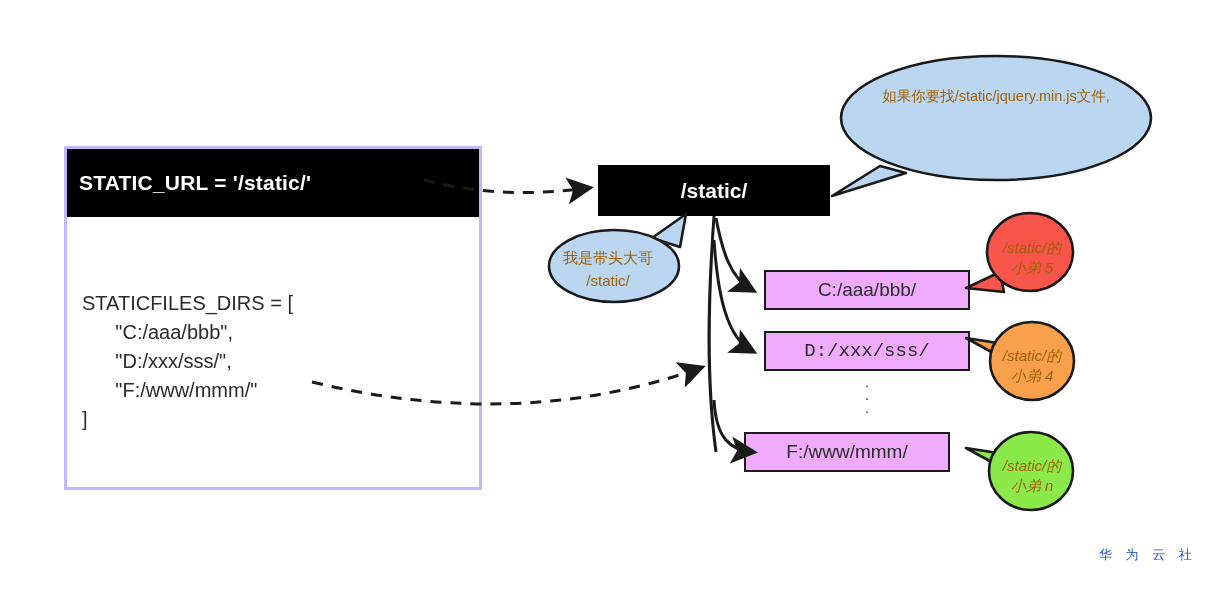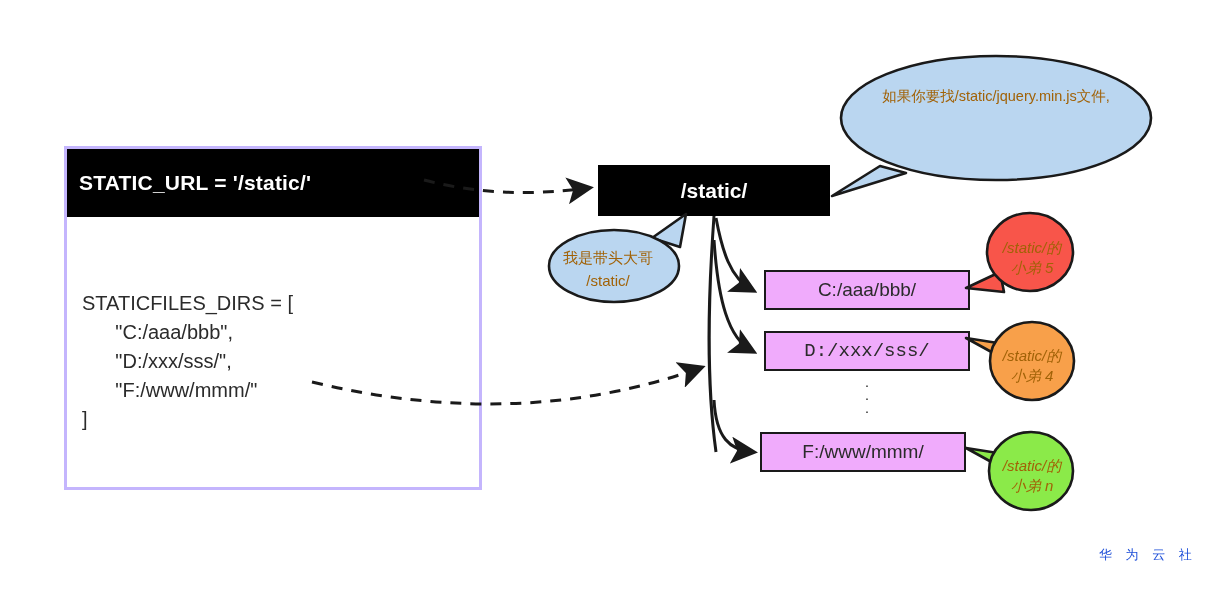--- a/index.html
+++ b/index.html
@@ -90,21 +90,21 @@
     display: flex;
     align-items: center;
     justify-content: center;
   }
   .dir-box-text {
     color: #2b2b2b;
     font-size: 19px;
   }
   #dir-box-0 { left: 764px; top: 270px; }
   #dir-box-1 { left: 764px; top: 331px; font-family: Liberation Mono, monospace; }
-  #dir-box-2 { left: 760px; top: 432px; }
+  #dir-box-2 { left: 744px; top: 432px; }
 
   .vertical-ellipsis {
     position: absolute;
     left: 855px;
     top: 378px;
     width: 24px;
     text-align: center;
     color: #2b2b2b;
     font-size: 15px;
     line-height: 13px;

